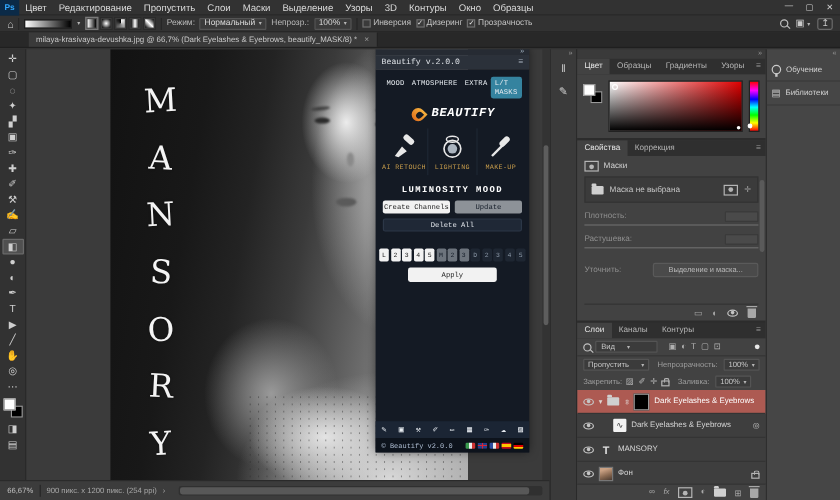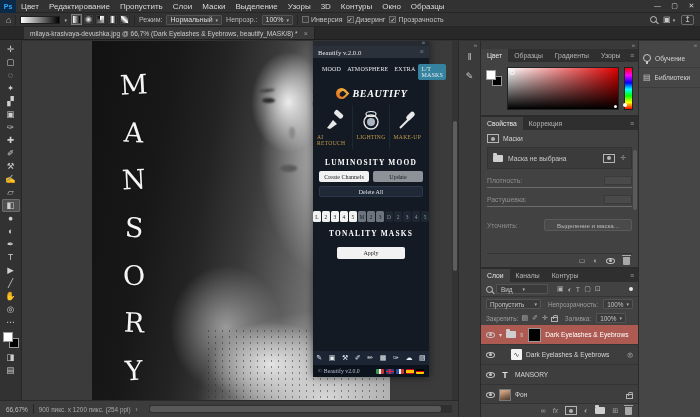--- a/index.html
+++ b/index.html
@@ -79,21 +79,21 @@
   .sweater-dots { position:absolute; left:38%; right:0; top:80%; bottom:0; filter:blur(.3px); opacity:.5;
     background-image:radial-gradient(circle 1.3px, #2e2e2e 45%, transparent 55%); background-size:7px 6px; }
   #mansory { position:absolute; left:20px; top:28px; bottom:14px; width:44px; display:flex; flex-direction:column; justify-content:space-between; align-items:center; font-family:"DejaVu Serif",serif; font-size:27px; color:#f4f4f4; text-shadow:0 0 2px rgba(0,0,0,.35); }
   #mansory span:nth-child(odd) { transform:rotate(-3deg); }
   #mansory span:nth-child(even) { transform:rotate(3deg); }
 
   .v-scrollbar { position:absolute; right:0; top:0; bottom:0; width:6px; background:#333; }
   .v-scrollbar .thumb { position:absolute; top:80px; height:150px; left:1px; right:1px; background:#5d5d5d; border-radius:2px; }
 
   
-  #beautify { position:absolute; left:291px; top:-2px; width:116px; height:338px; display:flex; flex-direction:column; box-shadow:0 0 8px rgba(0,0,0,.55); font-family:Liberation Serif, serif; }
+  #beautify { position:absolute; left:291px; top:-2px; width:128px; height:338px; display:flex; flex-direction:column; box-shadow:0 0 8px rgba(0,0,0,.55); font-family:Liberation Mono, monospace; }
   .bf-collapse { height:7px; background:#262b33; color:#9fb0c0; font-size:6px; line-height:7px; text-align:right; padding-right:4px; }
   .bf-titlebar { height:12px; background:#2b313a; display:flex; align-items:center; justify-content:space-between; padding:0 5px; font-size:6.8px; color:#dfe3e8; }
   .bf-menu { color:#aab4bf; font-size:7px; }
   .bf-body { flex:1; background:#141a24; display:flex; flex-direction:column; color:#fff; min-height:0; }
   .bf-tabs { display:flex; justify-content:space-between; padding:6px 6px 2px; }
   .bf-tab { font-size:6px; padding:2px 3px; border-radius:2px; color:#e7ecf1; letter-spacing:.2px; }
   .bf-tab.is-active { background:#35839f; }
   .bf-logo { display:flex; align-items:center; justify-content:center; gap:5px; margin:5px 0 2px; }
   .flame { width:13px; height:13px; position:relative; }
   .flame::before { content:""; position:absolute; inset:1px; background:linear-gradient(#f6b23e,#e2711d); border-radius:50% 0 50% 50%; transform:rotate(45deg); }
@@ -500,21 +500,20 @@
                 <span class="chip dark">
                   <span>3</span>
                 </span>
                 <span class="chip dark">
                   <span>4</span>
                 </span>
                 <span class="chip dark">
                   <span>5</span>
                 </span>
               </div>
-            <div class="bf-h">TONALITY MASKS</div>
             <span class="bf-apply btn-light">Apply</span>
             <div class="bf-spacer"></div>
             <div class="bf-tools">
 
             <span>✎</span>
                 <span>▣</span>
                 <span>⚒</span>
                 <span>✐</span>
                 <span>✏</span>
                 <span>▦</span>

